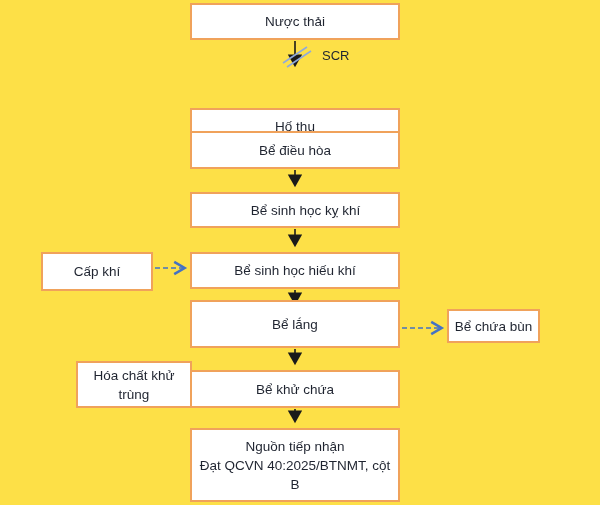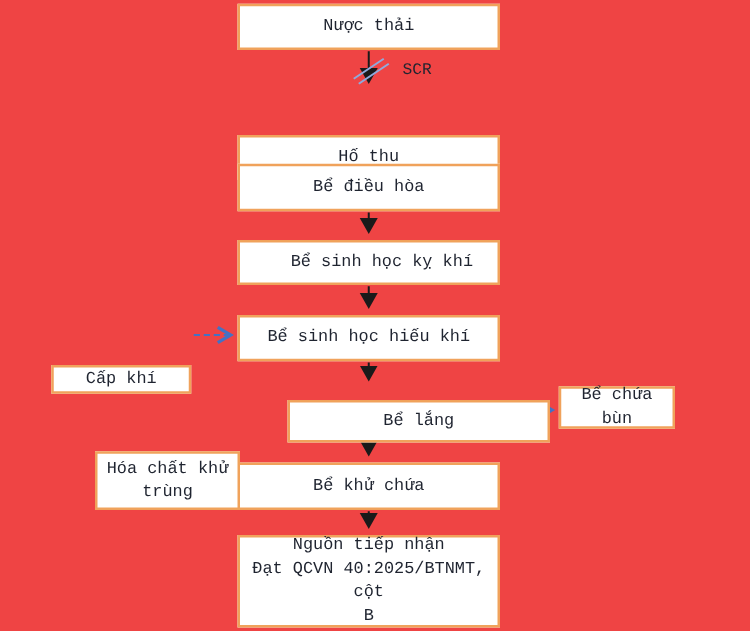--- a/index.html
+++ b/index.html
@@ -1,20 +1,20 @@
 <!DOCTYPE html>
 <html style="--box-border: #F0A25B; --text: #1F2430; --flow-arrow: #1A1A1A; --dashed-arrow: #4472C4; --screen-slash: #8FAADC;"><head>
 <meta charset="utf-8">
 <style>
   html,body{margin:0;padding:0;background:#ffffff;}
   #canvas{
     position:relative;
     width:600px;height:505px;
-    background:#ef4444;
-    font-family:Liberation Mono, monospace;
+    background:#fde047;
+    font-family:Liberation Sans, sans-serif;
     color:var(--text,#1F2430);
     overflow:hidden;
   }
   .node{
     position:absolute;
     box-sizing:border-box;
     border:2px solid var(--box-border,#F0A25B);
     background:#ffffff;
     display:flex;
     flex-direction:column;
@@ -83,35 +83,35 @@
   </div>
 
   <div class="node main-col" style="top:192px;height:36px;padding-left:21px;">
     <span>Bể sinh học kỵ khí</span>
   </div>
 
   <div class="node main-col" style="top:252px;height:37px;">
     <span>Bể sinh học hiếu khí</span>
   </div>
 
-  <div class="node main-col" style="top:320px;height:34px;margin-left:40px;">
+  <div class="node main-col" style="top:300px;height:48px;">
     <span>Bể lắng</span>
   </div>
 
   <div class="node main-col" style="top:370px;height:38px;">
     <span>Bể khử chứa</span>
   </div>
 
   <div class="node main-col" style="top:428px;height:74px;">
     <span>Nguồn tiếp nhận</span>
     <span>Đạt QCVN 40:2025/BTNMT, cột</span>
     <span>B</span>
   </div>
 
-  <div class="node" style="left:41px;top:252px;width:112px;height:23px;margin-top:40px;">
+  <div class="node" style="left:41px;top:252px;width:112px;height:39px;">
     <span>Cấp khí</span>
   </div>
 
   <div class="node" style="left:42px;top:361px;width:116px;height:47px;margin-left:34px;">
     <span>Hóa chất khử</span>
     <span>trùng</span>
   </div>
 
   <div class="node" style="left:447px;top:309px;width:93px;height:34px;">
     <span>Bể chứa bùn</span>

